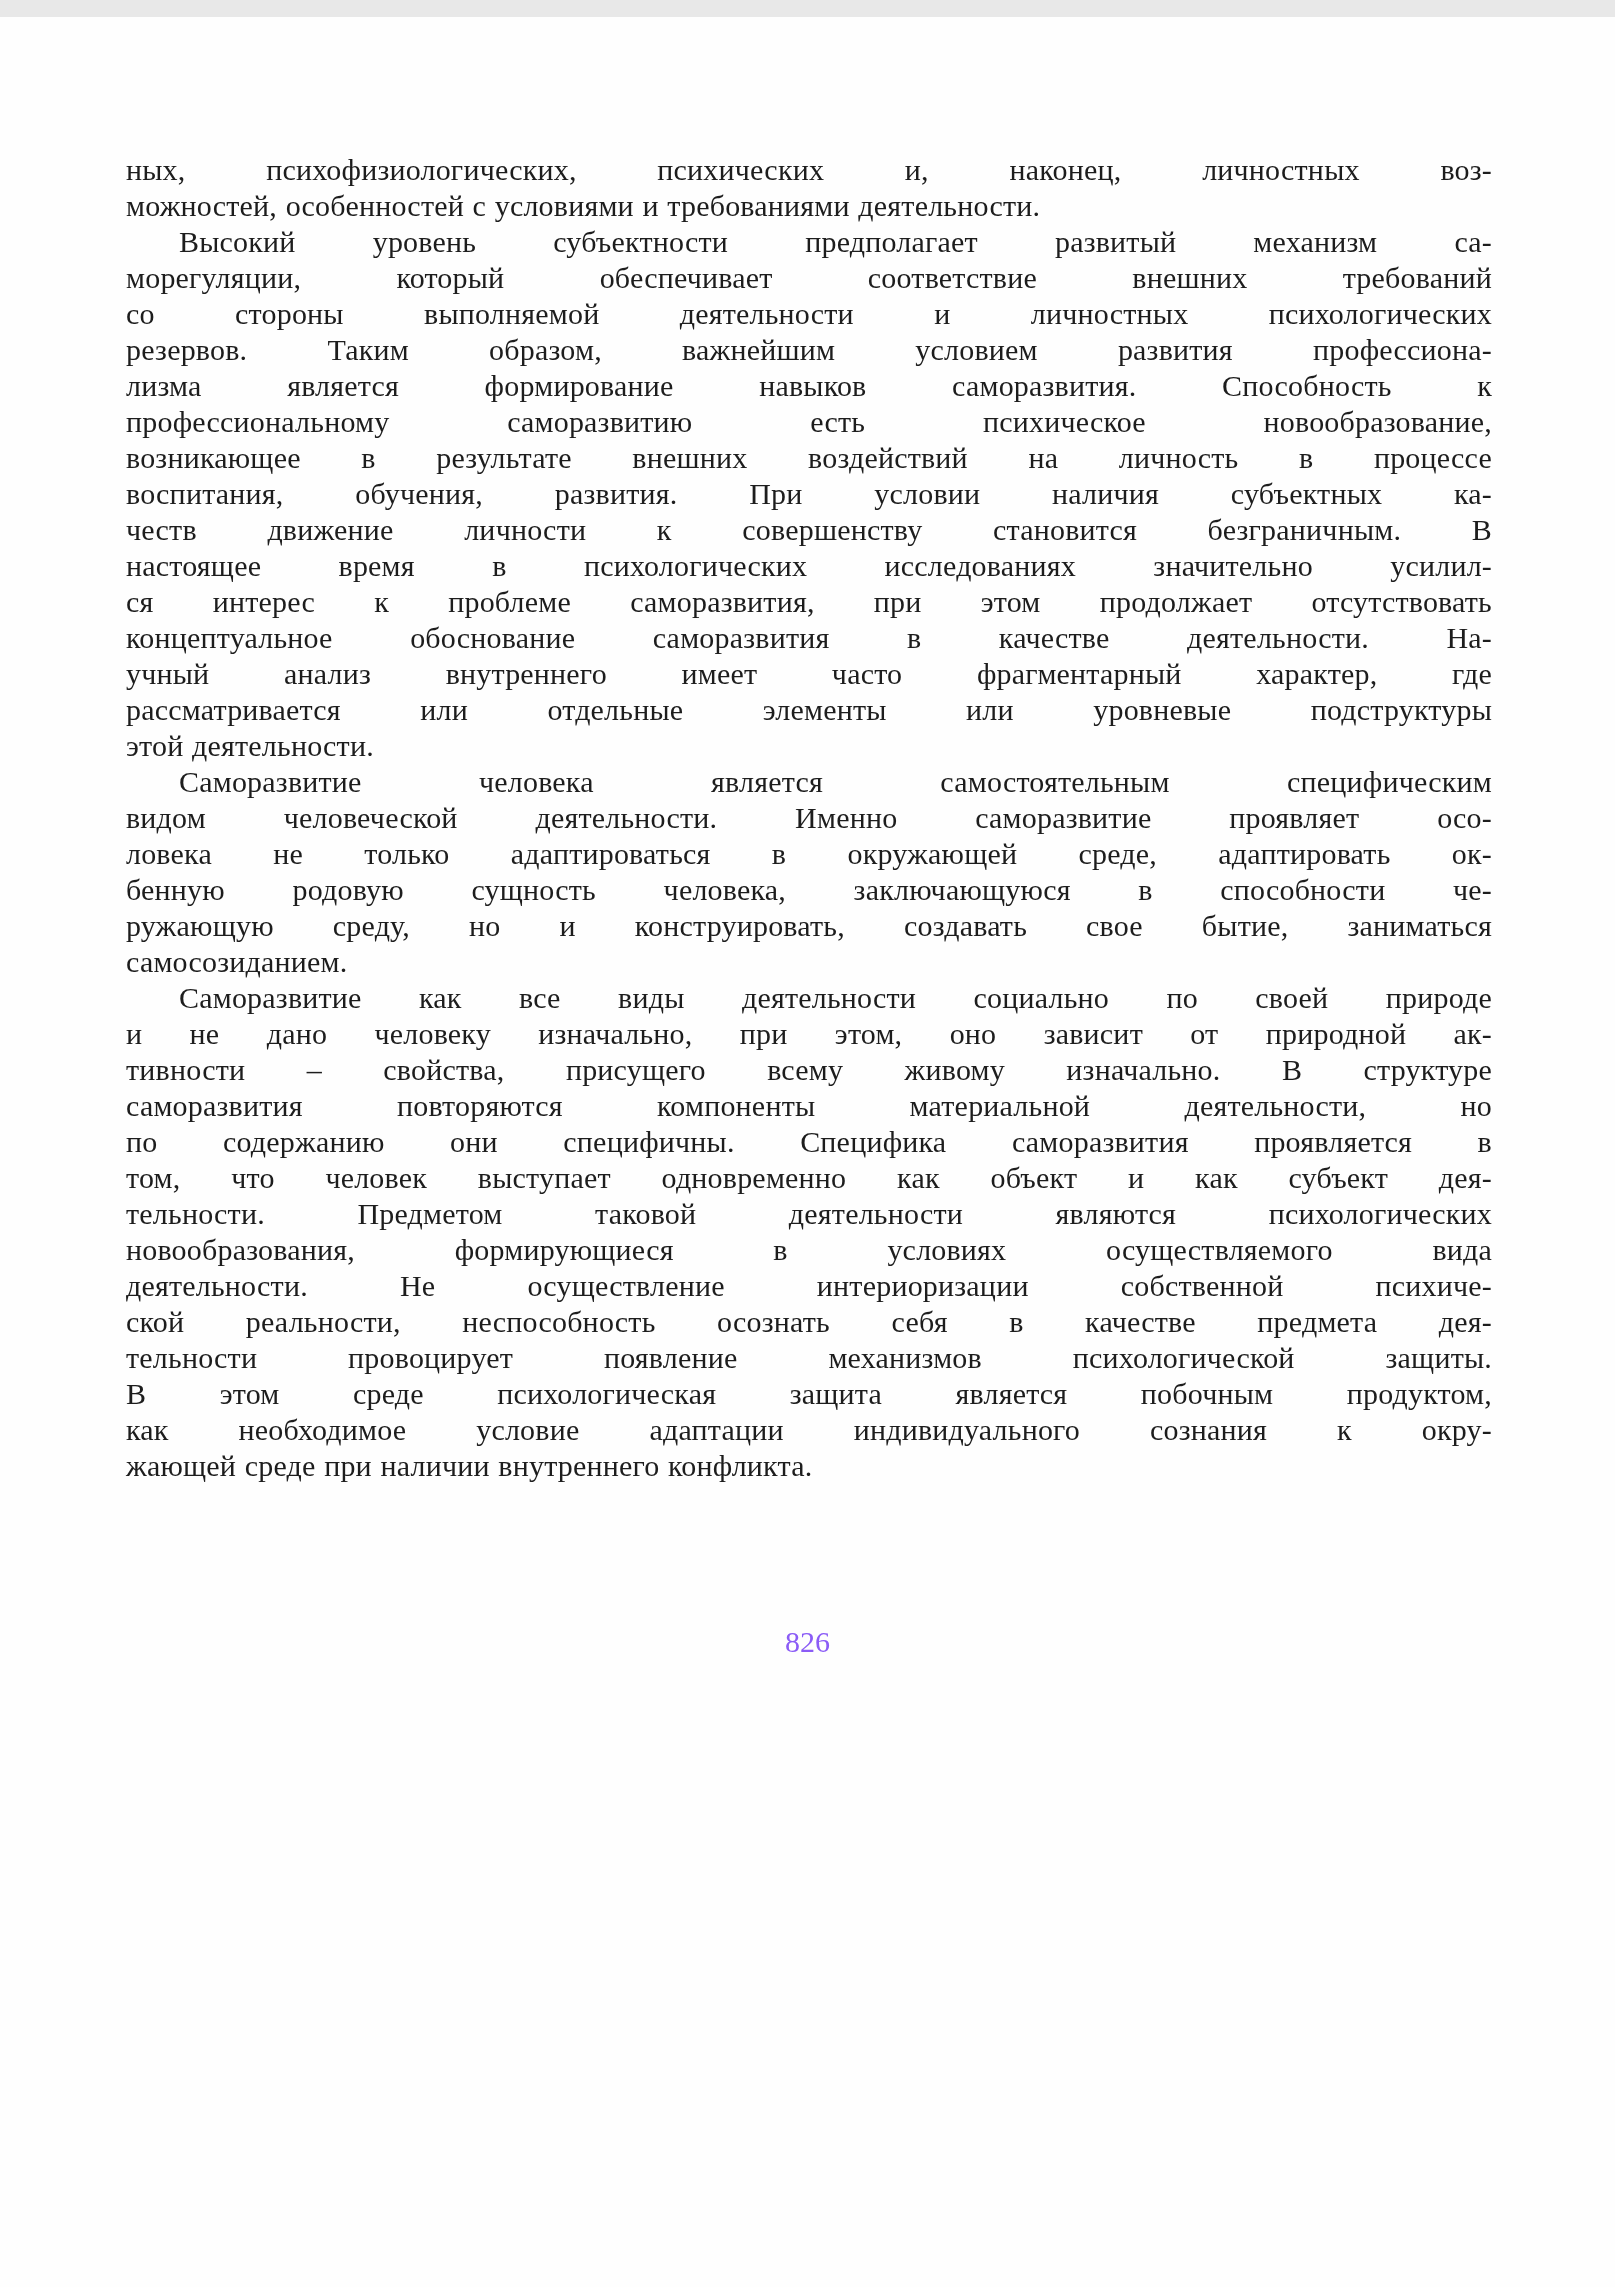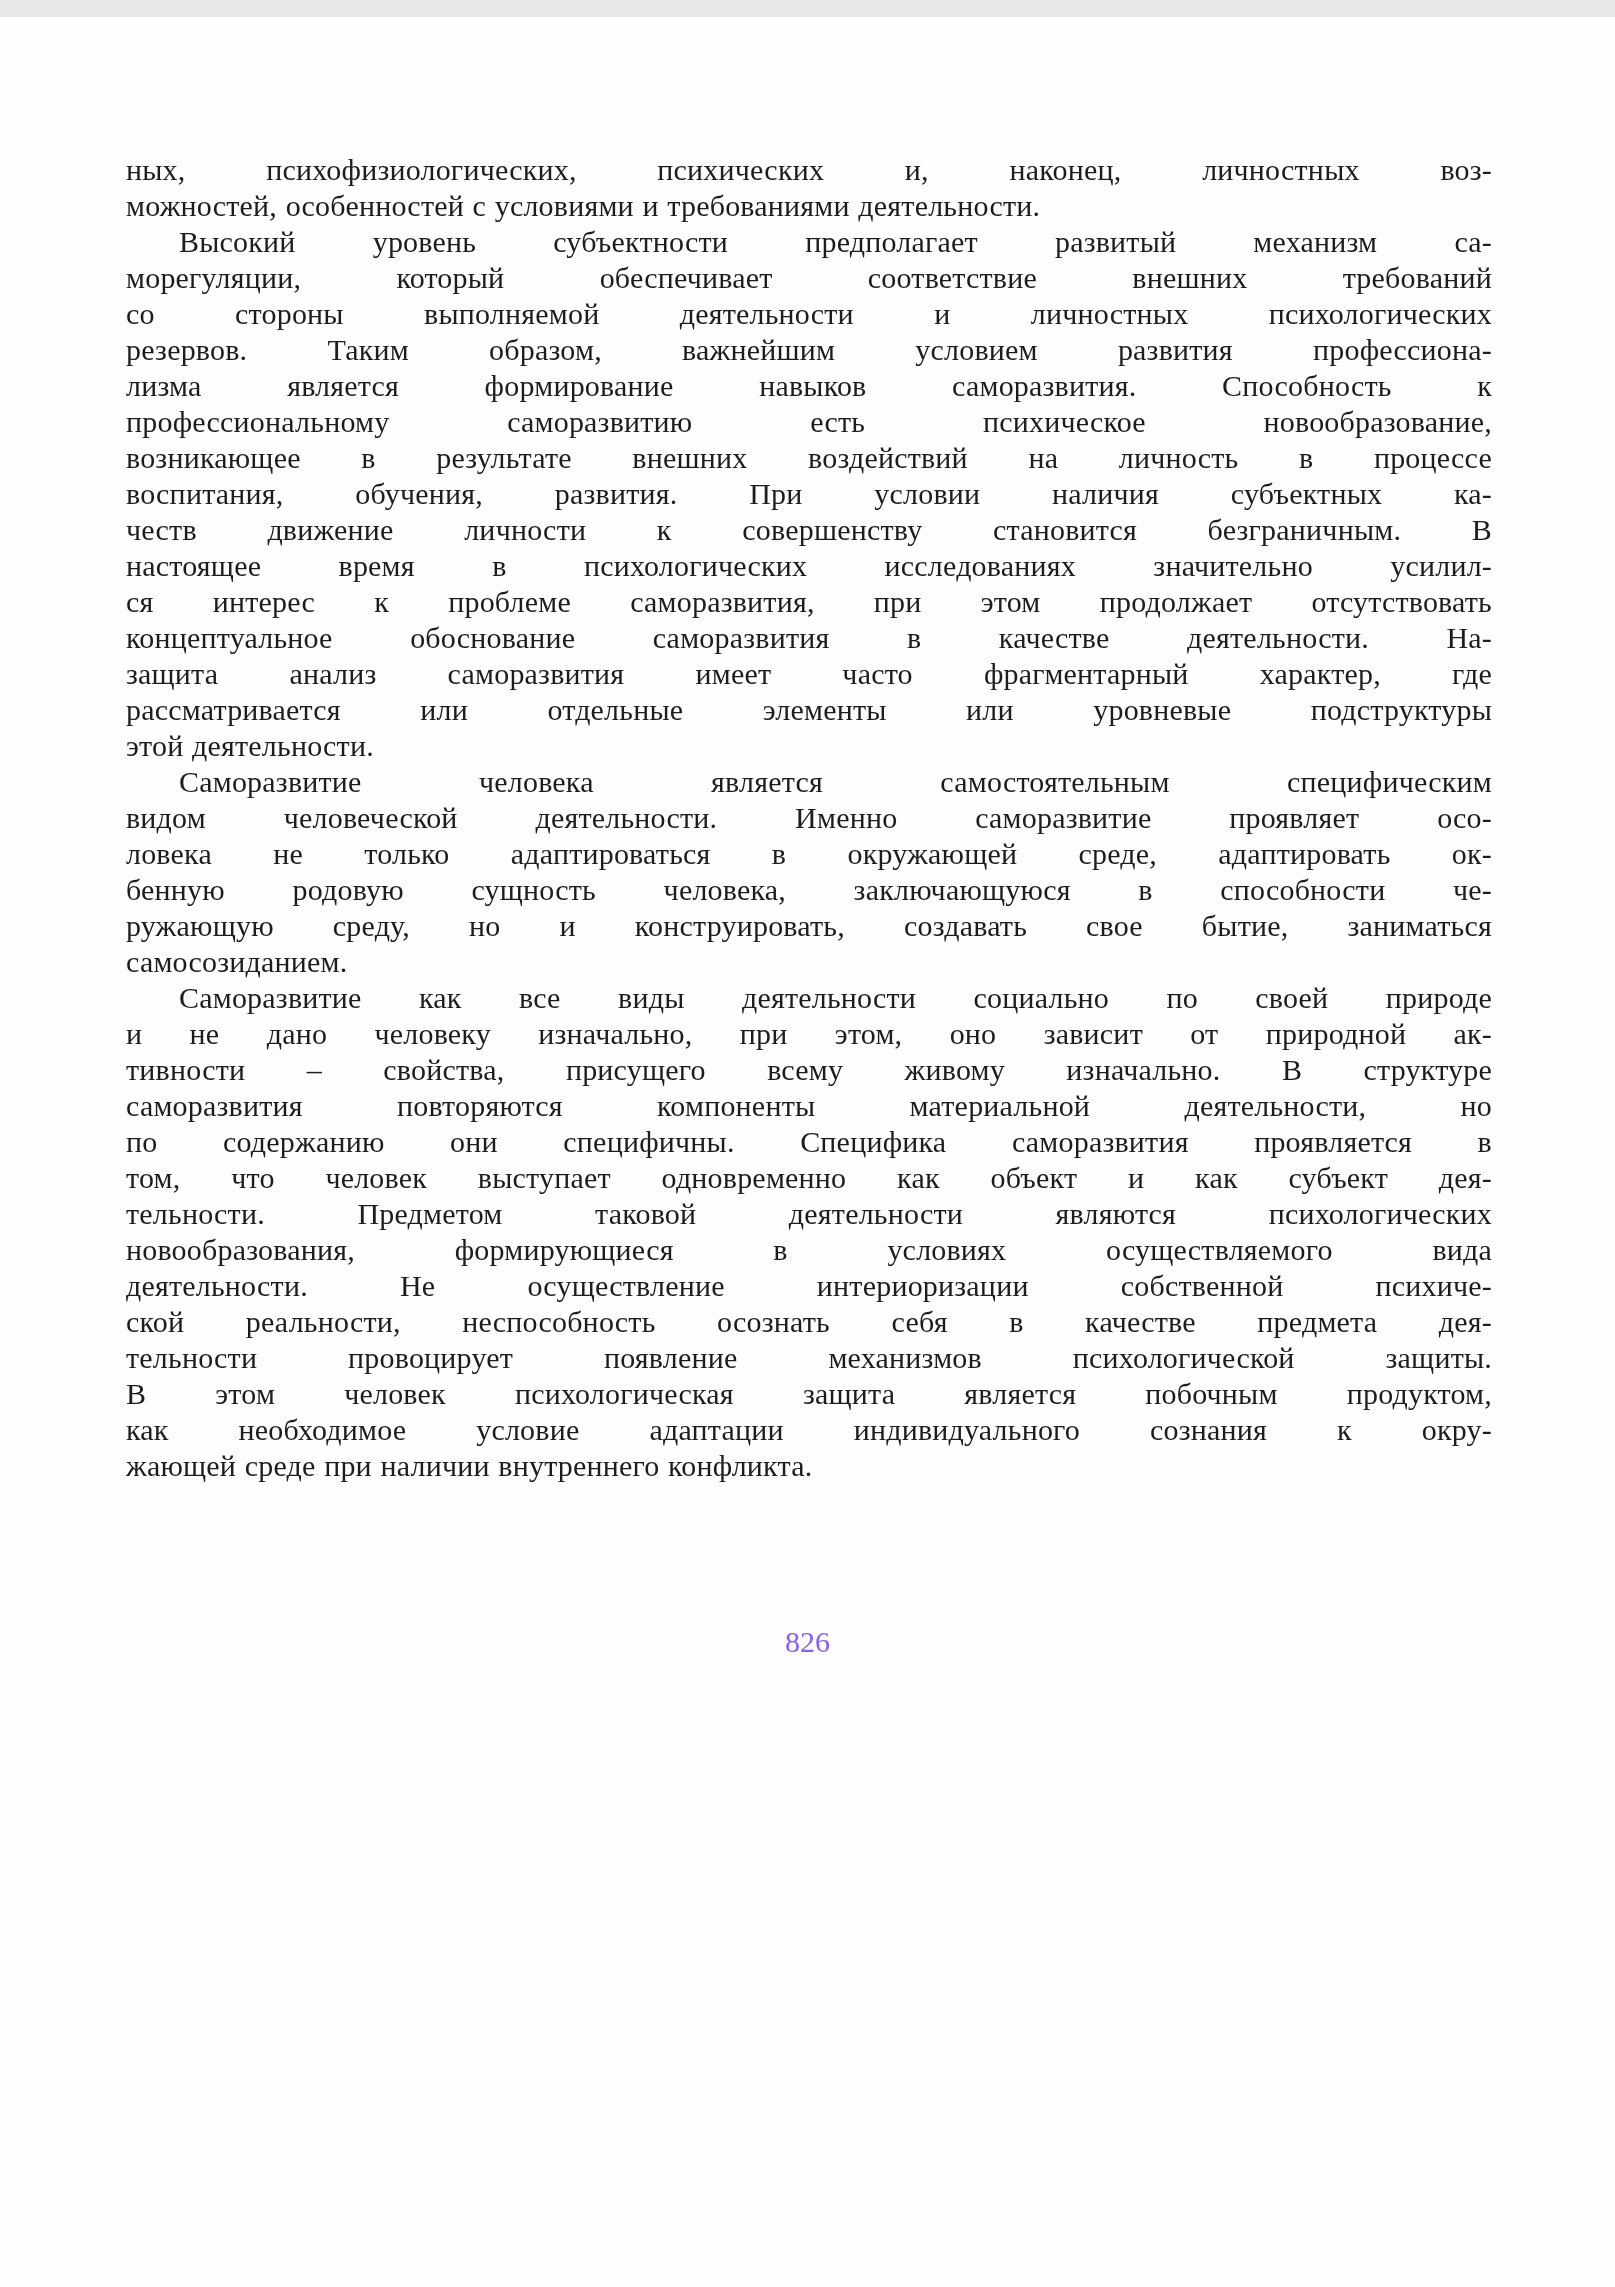--- a/index.html
+++ b/index.html
@@ -67,21 +67,21 @@
         <div class="line">со стороны выполняемой деятельности и личностных психологических</div>
         <div class="line">резервов. Таким образом, важнейшим условием развития профессиона-</div>
         <div class="line">лизма является формирование навыков саморазвития. Способность к</div>
         <div class="line">профессиональному саморазвитию есть психическое новообразование,</div>
         <div class="line">возникающее в результате внешних воздействий на личность в процессе</div>
         <div class="line">воспитания, обучения, развития. При условии наличия субъектных ка-</div>
         <div class="line">честв движение личности к совершенству становится безграничным. В</div>
         <div class="line">настоящее время в психологических исследованиях значительно усилил-</div>
         <div class="line">ся интерес к проблеме саморазвития, при этом продолжает отсутствовать</div>
         <div class="line">концептуальное обоснование саморазвития в качестве деятельности. На-</div>
-        <div class="line">защита анализ саморазвития имеет часто фрагментарный характер, где</div>
+        <div class="line">учный анализ внутреннего имеет часто фрагментарный характер, где</div>
         <div class="line">рассматривается или отдельные элементы или уровневые подструктуры</div>
         <div class="line last">этой деятельности.</div>
       </div>
       <div class="paragraph">
         <div class="line indent">Саморазвитие человека является самостоятельным специфическим</div>
         <div class="line">видом человеческой деятельности. Именно саморазвитие проявляет осо-</div>
         <div class="line">ловека не только адаптироваться в окружающей среде, адаптировать ок-</div>
         <div class="line">бенную родовую сущность человека, заключающуюся в способности че-</div>
         <div class="line">ружающую среду, но и конструировать, создавать свое бытие, заниматься</div>
         <div class="line last">самосозиданием.</div>
@@ -91,20 +91,20 @@
         <div class="line">и не дано человеку изначально, при этом, оно зависит от природной ак-</div>
         <div class="line">тивности – свойства, присущего всему живому изначально. В структуре</div>
         <div class="line">саморазвития повторяются компоненты материальной деятельности, но</div>
         <div class="line">по содержанию они специфичны. Специфика саморазвития проявляется в</div>
         <div class="line">том, что человек выступает одновременно как объект и как субъект дея-</div>
         <div class="line">тельности. Предметом таковой деятельности являются психологических</div>
         <div class="line">новообразования, формирующиеся в условиях осуществляемого вида</div>
         <div class="line">деятельности. Не осуществление интериоризации собственной психиче-</div>
         <div class="line">ской реальности, неспособность осознать себя в качестве предмета дея-</div>
         <div class="line">тельности провоцирует появление механизмов психологической защиты.</div>
-        <div class="line">В этом человек психологическая защита является побочным продуктом,</div>
+        <div class="line">В этом среде психологическая защита является побочным продуктом,</div>
         <div class="line">как необходимое условие адаптации индивидуального сознания к окру-</div>
         <div class="line last">жающей среде при наличии внутреннего конфликта.</div>
       </div>
     </div>
   <div class="page-number">826</div>
 </div>
 
 
 </body></html>

